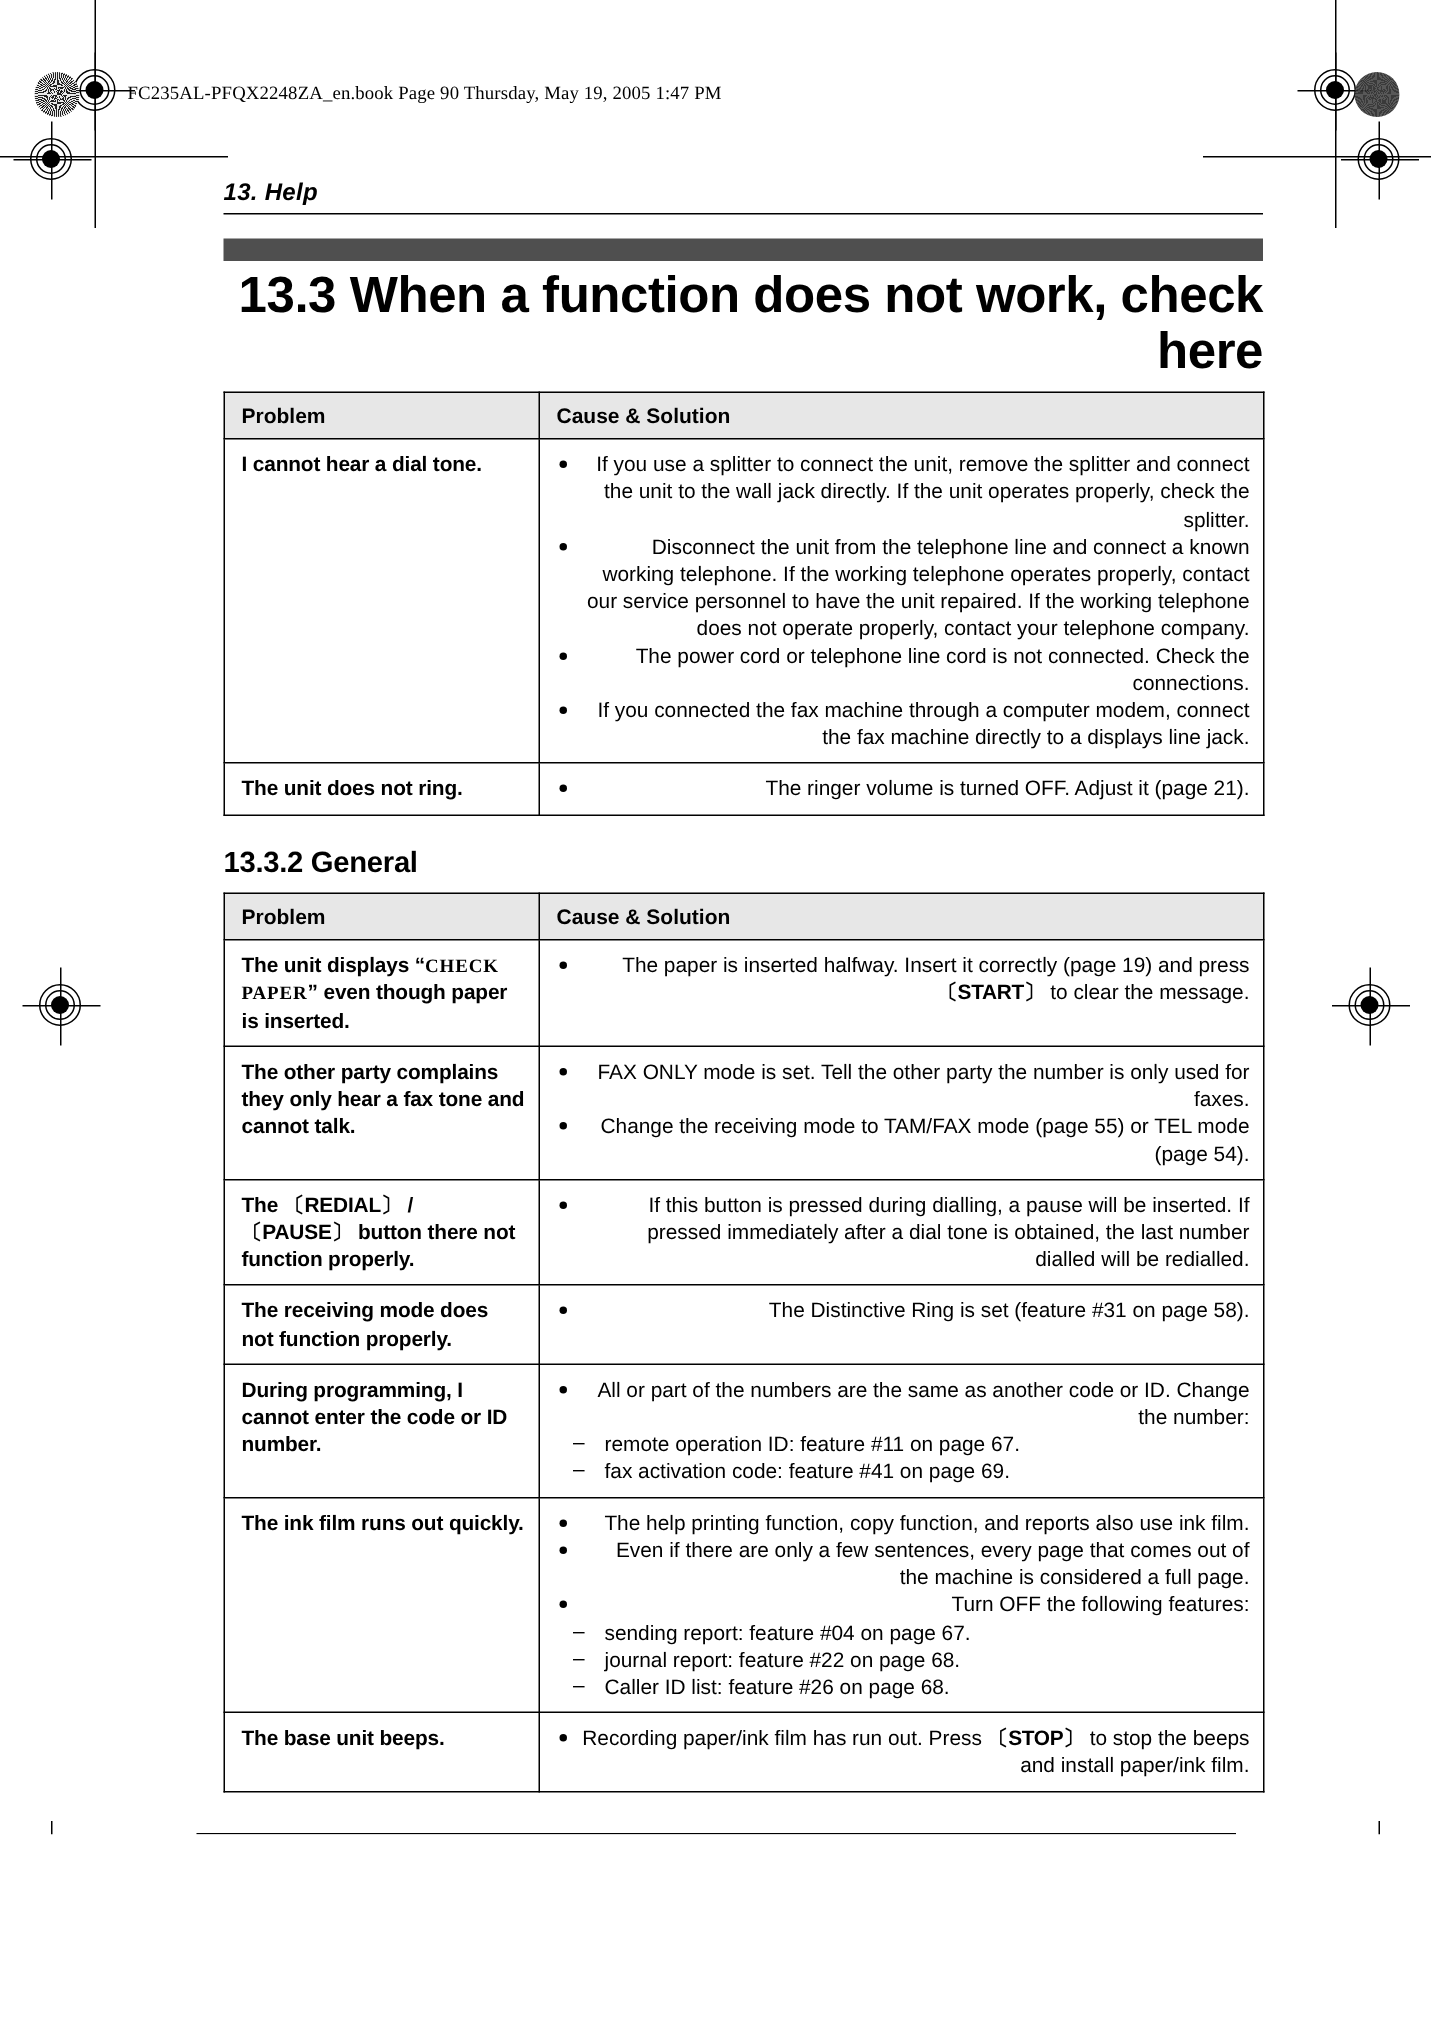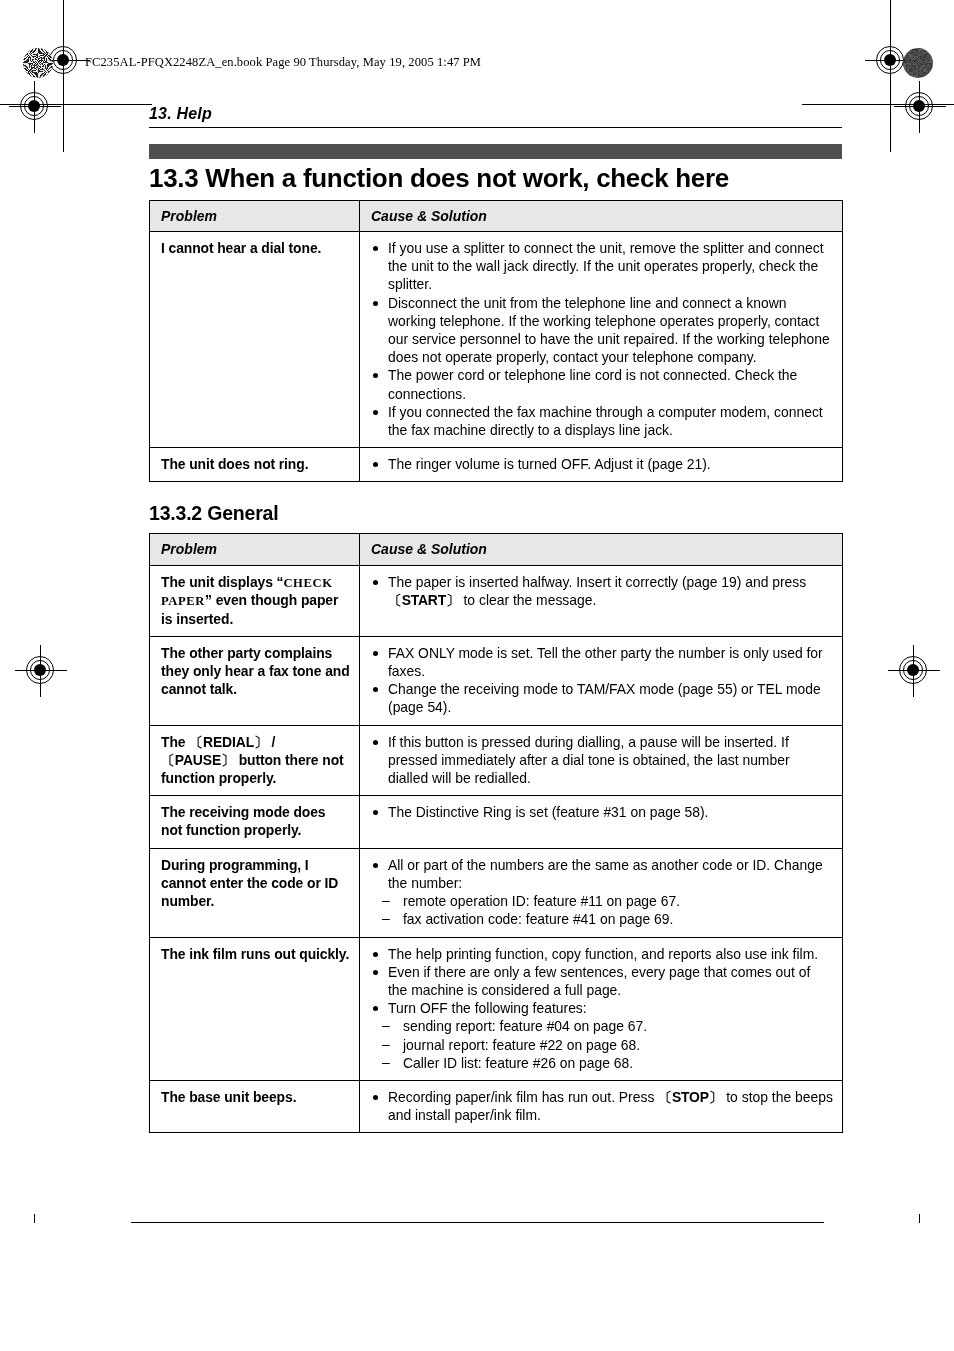--- a/index.html
+++ b/index.html
@@ -79,21 +79,21 @@
     font-size: 12.5px;
     letter-spacing: 0.1px;
     white-space: nowrap;
     color: #000;
   }
 
   
   #content {
     position: absolute;
     left: 131px;
-    top: 105px;
+    top: 120px;
     width: 693px;
     padding-left: 18px;
   }
 
   .chapter-title {
     font-size: 16px;
     font-weight: bold;
     font-style: italic;
     letter-spacing: 0.2px;
     margin: 0 0 4px 0;
@@ -103,25 +103,26 @@
     margin-bottom: 16px;
   }
 
   .dark-bar {
     height: 15px;
     background: #4f4f4f;
     margin-bottom: 5px;
   }
 
   h1.sec {
-    font-size: 26px;
+    font-size: 34px;
     font-weight: bold;
     margin: 0 0 7px 0;
     letter-spacing: -0.3px;
     line-height: 1.1;
+    text-align: right;
   }
 
   p.intro {
     font-size: 14.6px;
     line-height: 1.30;
     margin: 0 0 14px 0;
     letter-spacing: -0.05px;
   }
 
   h2.sub {
@@ -150,32 +151,32 @@
   table.tbl col.c1 { width: 210px; }
   table.tbl col.c2 { width: 483px; }
 
   table.tbl thead th {
     background: #e7e7e7;
     font-weight: bold;
     padding-top: 6px;
     padding-bottom: 6px;
     font-size: 14px;
     text-align: left;
-    font-style: italic;
   }
 
   td.problem {
     font-weight: bold;
     letter-spacing: -0.1px;
   }
 
   ul.cs {
     list-style: none;
     margin: 0;
     padding: 0;
+    text-align: right;
   }
   ul.cs > li {
     position: relative;
     padding-left: 17px;
     margin-bottom: 0px;
   }
   ul.cs > li::before {
     content: "";
     position: absolute;
     left: 2px;

